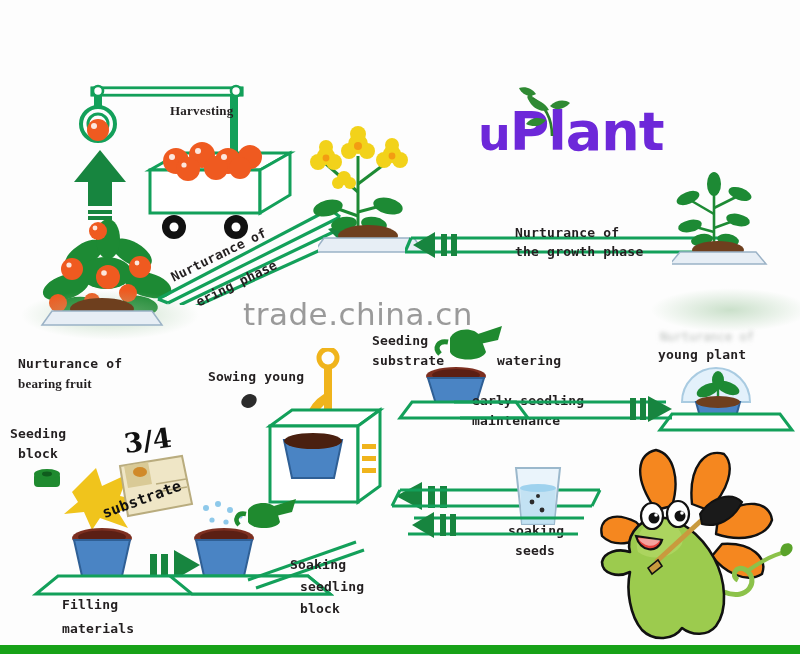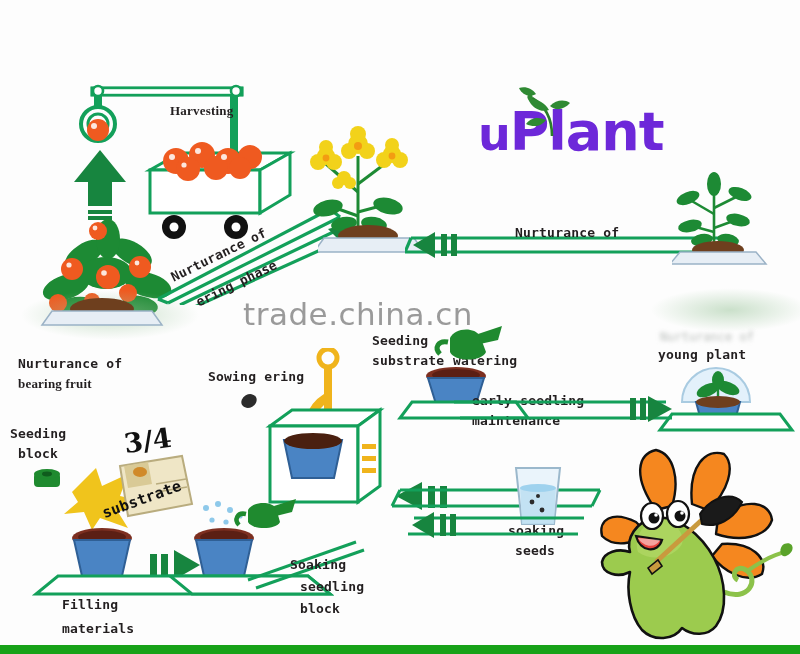--- a/index.html
+++ b/index.html
@@ -206,20 +206,21 @@
       <line x1="0" y1="26" x2="312" y2="26"></line>
       <line x1="6" y1="12" x2="0" y2="26"></line>
       <line x1="318" y1="12" x2="312" y2="26"></line>
     </g>
     <polygon points="30,6 30,32 8,19" fill="#17853f"></polygon>
     <rect x="36" y="8" width="6" height="22" fill="#17853f"></rect>
     <rect x="46" y="8" width="6" height="22" fill="#17853f"></rect>
   </svg>
 
   <div class="lbl" style="left:515px;top:224px;">Nurturance of</div>
+  <div class="lbl" style="left:515px;top:243px;">the growth phase</div>
 
   <svg style="position:absolute;left:670px;top:170px;" width="90" height="90">
     <g stroke="#1d8a34" stroke-width="2.6" fill="none">
       <line x1="44" y1="80" x2="44" y2="16"></line>
       <line x1="44" y1="44" x2="20" y2="30"></line>
       <line x1="44" y1="38" x2="68" y2="26"></line>
       <line x1="44" y1="62" x2="22" y2="56"></line>
       <line x1="44" y1="58" x2="66" y2="50"></line>
     </g>
     <g fill="#1d8a34">
@@ -251,21 +252,21 @@
     <line x1="46" y1="46" x2="46" y2="26" stroke="#1d8a34" stroke-width="2.4"></line>
     <polygon points="24,44 68,44 62,66 30,66" fill="#4a84c4" stroke="#2f5f95" stroke-width="2"></polygon>
     <ellipse cx="46" cy="44" rx="22" ry="6" fill="#6e3f1e"></ellipse>
   </svg>
   <svg style="position:absolute;left:648px;top:408px;" width="150" height="34">
     <polygon points="24,6 132,6 144,22 12,22" fill="#fff" stroke="#13a05a" stroke-width="3"></polygon>
   </svg>
 
   <div class="lbl" style="left:372px;top:332px;">Seeding</div>
   <div class="lbl" style="left:372px;top:352px;">substrate</div>
-  <div class="lbl" style="left:453px;top:352px;">watering</div>
+  <div class="lbl" style="left:497px;top:352px;">watering</div>
 
   <svg style="position:absolute;left:428px;top:322px;" width="80" height="58">
     <path d="M22 16 C26 6 46 4 52 14 L58 30 C54 40 26 40 22 30 Z" fill="#1f8a2f"></path>
     <path d="M50 12 L74 4 L70 18 L52 22 Z" fill="#1f8a2f"></path>
     <path d="M20 20 C10 18 6 26 12 32" stroke="#1f8a2f" stroke-width="5" fill="none"></path>
   </svg>
 
   <svg style="position:absolute;left:412px;top:364px;" width="90" height="50">
     <ellipse cx="44" cy="12" rx="30" ry="9" fill="#7d2f20"></ellipse>
     <ellipse cx="44" cy="11" rx="24" ry="6" fill="#5b1f14"></ellipse>
@@ -281,21 +282,21 @@
   <svg style="position:absolute;left:452px;top:392px;" width="240" height="40">
     <g stroke="#13a05a" stroke-width="3" fill="none">
       <line x1="2" y1="10" x2="214" y2="10"></line>
       <line x1="8" y1="26" x2="220" y2="26"></line>
     </g>
     <polygon points="196,4 196,30 220,17" fill="#17853f"></polygon>
     <rect x="178" y="6" width="6" height="22" fill="#17853f"></rect>
     <rect x="188" y="6" width="6" height="22" fill="#17853f"></rect>
   </svg>
 
-  <div class="lbl" style="left:208px;top:368px;">Sowing ering</div>
+  <div class="lbl" style="left:208px;top:368px;">Sowing young</div>
   <svg style="position:absolute;left:312px;top:348px;" width="32" height="96">
     <circle cx="16" cy="10" r="9" fill="none" stroke="#f0b41c" stroke-width="5"></circle>
     <rect x="12" y="18" width="8" height="62" fill="#f0b41c"></rect>
   </svg>
   <svg style="position:absolute;left:236px;top:388px;" width="26" height="26">
     <ellipse cx="13" cy="13" rx="8" ry="6.5" transform="rotate(-30 13 13)" fill="#2b2b2b"></ellipse>
   </svg>
 
   <svg style="position:absolute;left:292px;top:392px;" width="70" height="80">
     <path d="M34 6 C18 16 14 34 20 48" stroke="#f0b41c" stroke-width="9" fill="none" stroke-linecap="round"></path>

